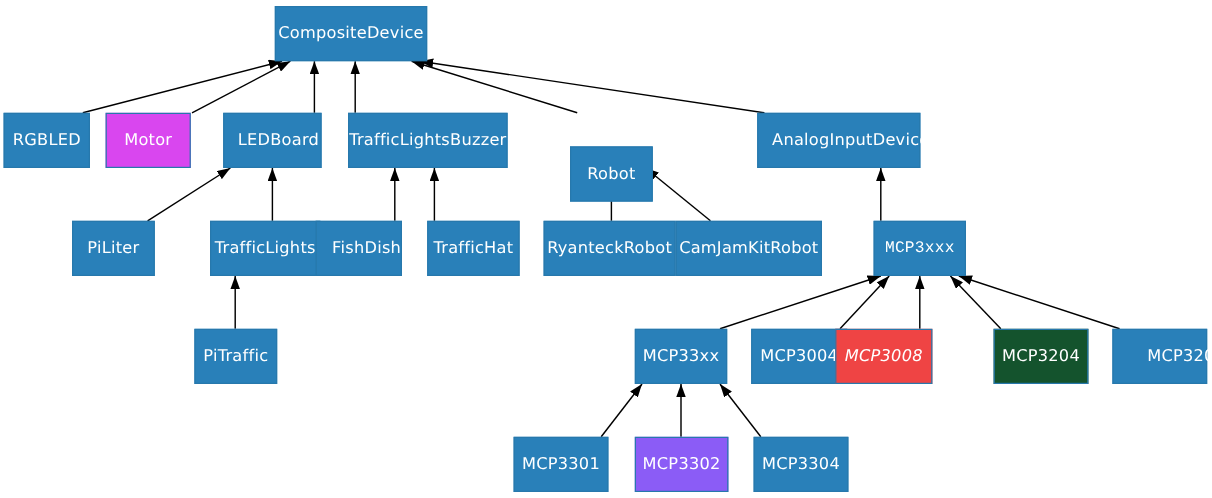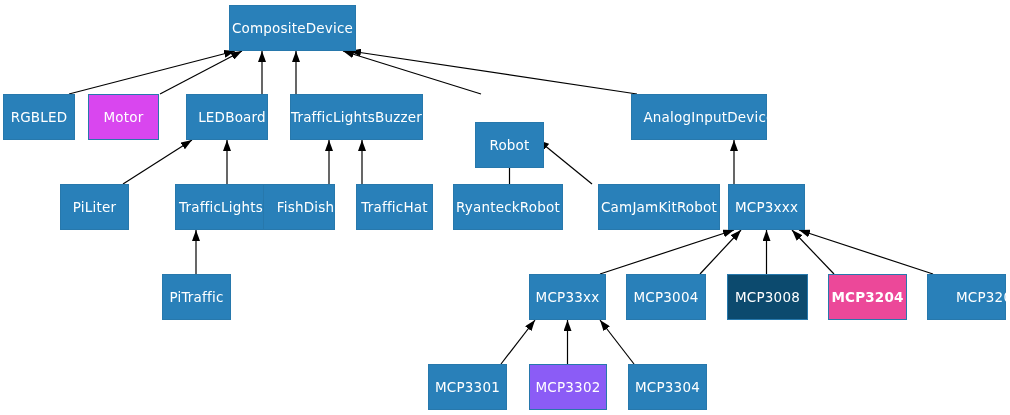--- a/index.html
+++ b/index.html
@@ -68,24 +68,24 @@
     <div class="node" style="left: 88px; top: 94px; width: 71px; height: 46px; background: #d946ef; border: 1px solid rgb(39, 120, 172); color: rgb(255, 255, 255);">Motor</div>
     <div class="node" style="left: 186px; top: 94px; width: 82px; height: 46px; background: rgb(41, 128, 185); border: 1px solid rgb(39, 120, 172); color: rgb(255, 255, 255); padding-left: 10px;">LEDBoard</div>
     <div class="node" style="left: 290px; top: 94px; width: 133px; height: 46px; background: rgb(41, 128, 185); border: 1px solid rgb(39, 120, 172); color: rgb(255, 255, 255);">TrafficLightsBuzzer</div>
     <div class="node" style="left: 475px; top: 94px; width: 69px; height: 46px; background: rgb(41, 128, 185); border: 1px solid rgb(39, 120, 172); color: rgb(255, 255, 255); margin-top: 28px;">Robot</div>
     <div class="node" style="left: 631px; top: 94px; width: 136px; height: 46px; background: rgb(41, 128, 185); border: 1px solid rgb(39, 120, 172); color: rgb(255, 255, 255); padding-left: 20px;">AnalogInputDevice</div>
     <div class="node" style="left: 60px; top: 184px; width: 69px; height: 46px; background: rgb(41, 128, 185); border: 1px solid rgb(39, 120, 172); color: rgb(255, 255, 255);">PiLiter</div>
     <div class="node" style="left: 150px; top: 184px; width: 92px; height: 46px; background: rgb(41, 128, 185); border: 1px solid rgb(39, 120, 172); color: rgb(255, 255, 255); margin-left: 25px;">TrafficLights</div>
     <div class="node" style="left: 263px; top: 184px; width: 72px; height: 46px; background: rgb(41, 128, 185); border: 1px solid rgb(39, 120, 172); color: rgb(255, 255, 255); padding-left: 13px;">FishDish</div>
     <div class="node" style="left: 453px; top: 184px; width: 110px; height: 46px; background: rgb(41, 128, 185); border: 1px solid rgb(39, 120, 172); color: rgb(255, 255, 255);">RyanteckRobot</div>
     <div class="node" style="left: 356px; top: 184px; width: 77px; height: 46px; background: rgb(41, 128, 185); border: 1px solid rgb(39, 120, 172); color: rgb(255, 255, 255);">TrafficHat</div>
-    <div class="node" style="left: 598px; top: 184px; width: 122px; height: 46px; background: rgb(41, 128, 185); border: 1px solid rgb(39, 120, 172); color: rgb(255, 255, 255);">CamJamKitRobot</div>
-    <div class="node" style="left: 728px; top: 184px; width: 77px; height: 46px; background: rgb(41, 128, 185); border: 1px solid rgb(39, 120, 172); color: rgb(255, 255, 255);">MCP3xxx</div>
+    <div class="node" style="left: 563px; top: 184px; width: 122px; height: 46px; background: rgb(41, 128, 185); border: 1px solid rgb(39, 120, 172); color: rgb(255, 255, 255);">CamJamKitRobot</div>
+    <div class="node" style="left: 728px; top: 184px; width: 77px; height: 46px; background: rgb(41, 128, 185); border: 1px solid rgb(39, 120, 172); color: rgb(255, 255, 255); font-family: Liberation Mono, monospace;">MCP3xxx</div>
     <div class="node" style="left: 162px; top: 274px; width: 69px; height: 46px; background: rgb(41, 128, 185); border: 1px solid rgb(39, 120, 172); color: rgb(255, 255, 255);">PiTraffic</div>
     <div class="node" style="left: 529px; top: 274px; width: 77px; height: 46px; background: rgb(41, 128, 185); border: 1px solid rgb(39, 120, 172); color: rgb(255, 255, 255);">MCP33xx</div>
     <div class="node" style="left: 626px; top: 274px; width: 80px; height: 46px; background: rgb(41, 128, 185); border: 1px solid rgb(39, 120, 172); color: #ffffff;">MCP3004</div>
-    <div class="node" style="left: 727px; top: 274px; width: 81px; height: 46px; background: #0c4a6e; border: 1px solid rgb(39, 120, 172); color: rgb(255, 255, 255);">MCP3008</div>
-    <div class="node" style="left: 828px; top: 274px; width: 79px; height: 46px; background: #ec4899; border: 1px solid rgb(39, 120, 172); color: rgb(255, 255, 255); font-weight: bold;">MCP3204</div>
+    <div class="node" style="left: 696px; top: 274px; width: 81px; height: 46px; background: #ef4444; border: 1px solid rgb(39, 120, 172); color: rgb(255, 255, 255); font-style: italic;">MCP3008</div>
+    <div class="node" style="left: 828px; top: 274px; width: 79px; height: 46px; background: #14532d; border: 1px solid rgb(39, 120, 172); color: rgb(255, 255, 255);">MCP3204</div>
     <div class="node" style="left: 927px; top: 274px; width: 79px; height: 46px; background: rgb(41, 128, 185); border: 1px solid rgb(39, 120, 172); color: rgb(255, 255, 255); padding-left: 44px;">MCP3208</div>
     <div class="node" style="left: 428px; top: 364px; width: 79px; height: 46px; background: rgb(41, 128, 185); border: 1px solid rgb(39, 120, 172); color: rgb(255, 255, 255);">MCP3301</div>
     <div class="node" style="left: 529px; top: 364px; width: 78px; height: 46px; background: #8b5cf6; border: 1px solid rgb(39, 120, 172); color: rgb(255, 255, 255);">MCP3302</div>
     <div class="node" style="left: 628px; top: 364px; width: 79px; height: 46px; background: rgb(41, 128, 185); border: 1px solid rgb(39, 120, 172); color: rgb(255, 255, 255);">MCP3304</div>
   </div>
 
 </body></html>

